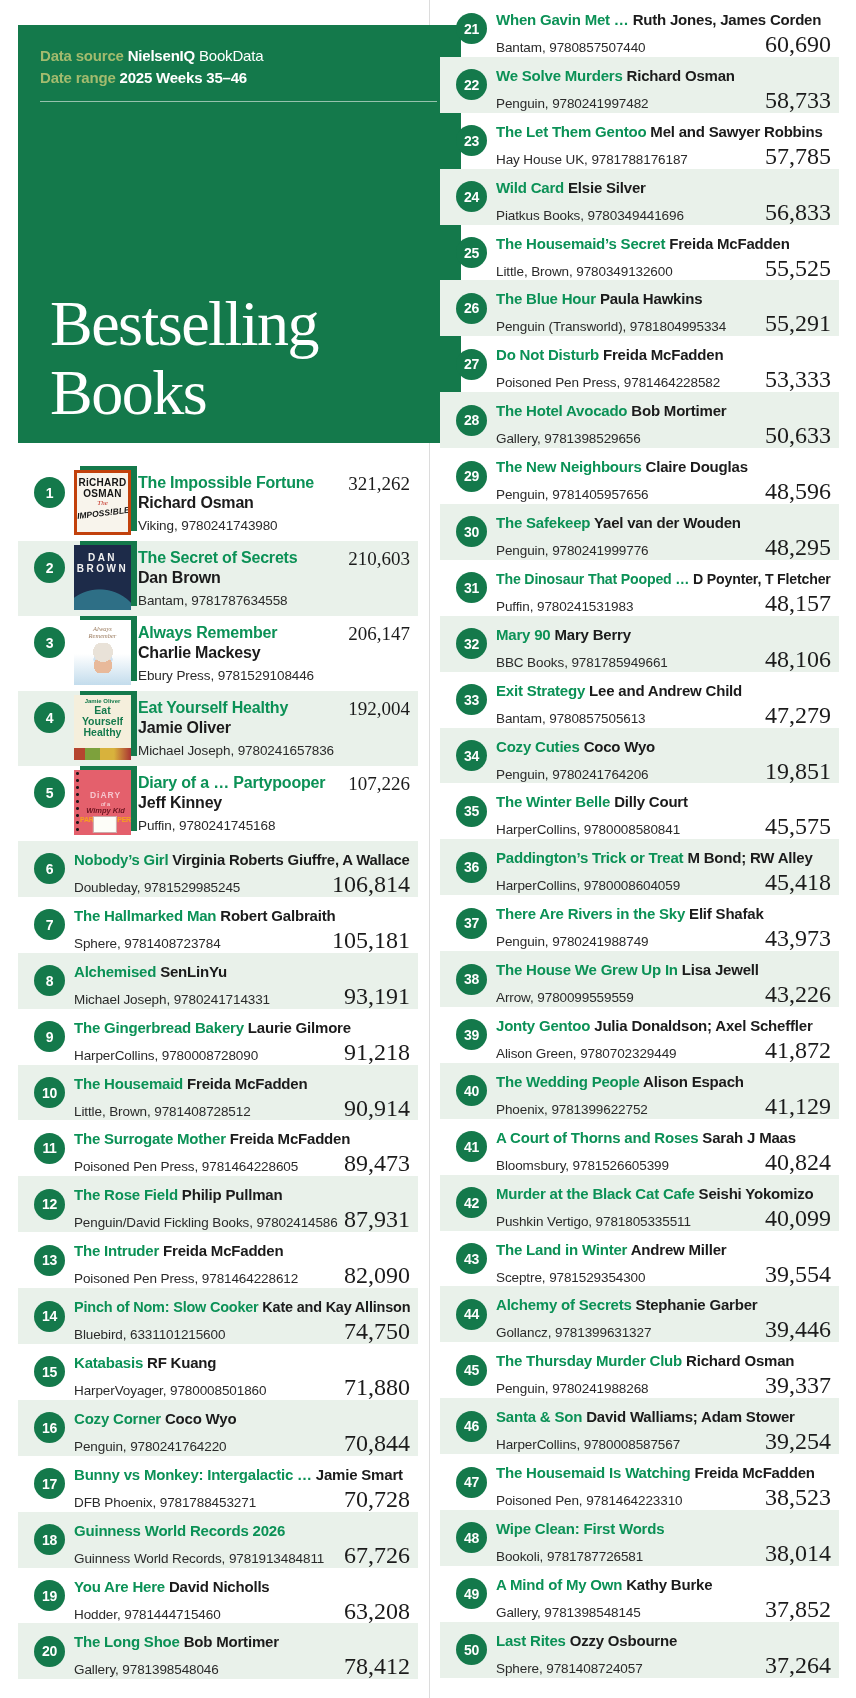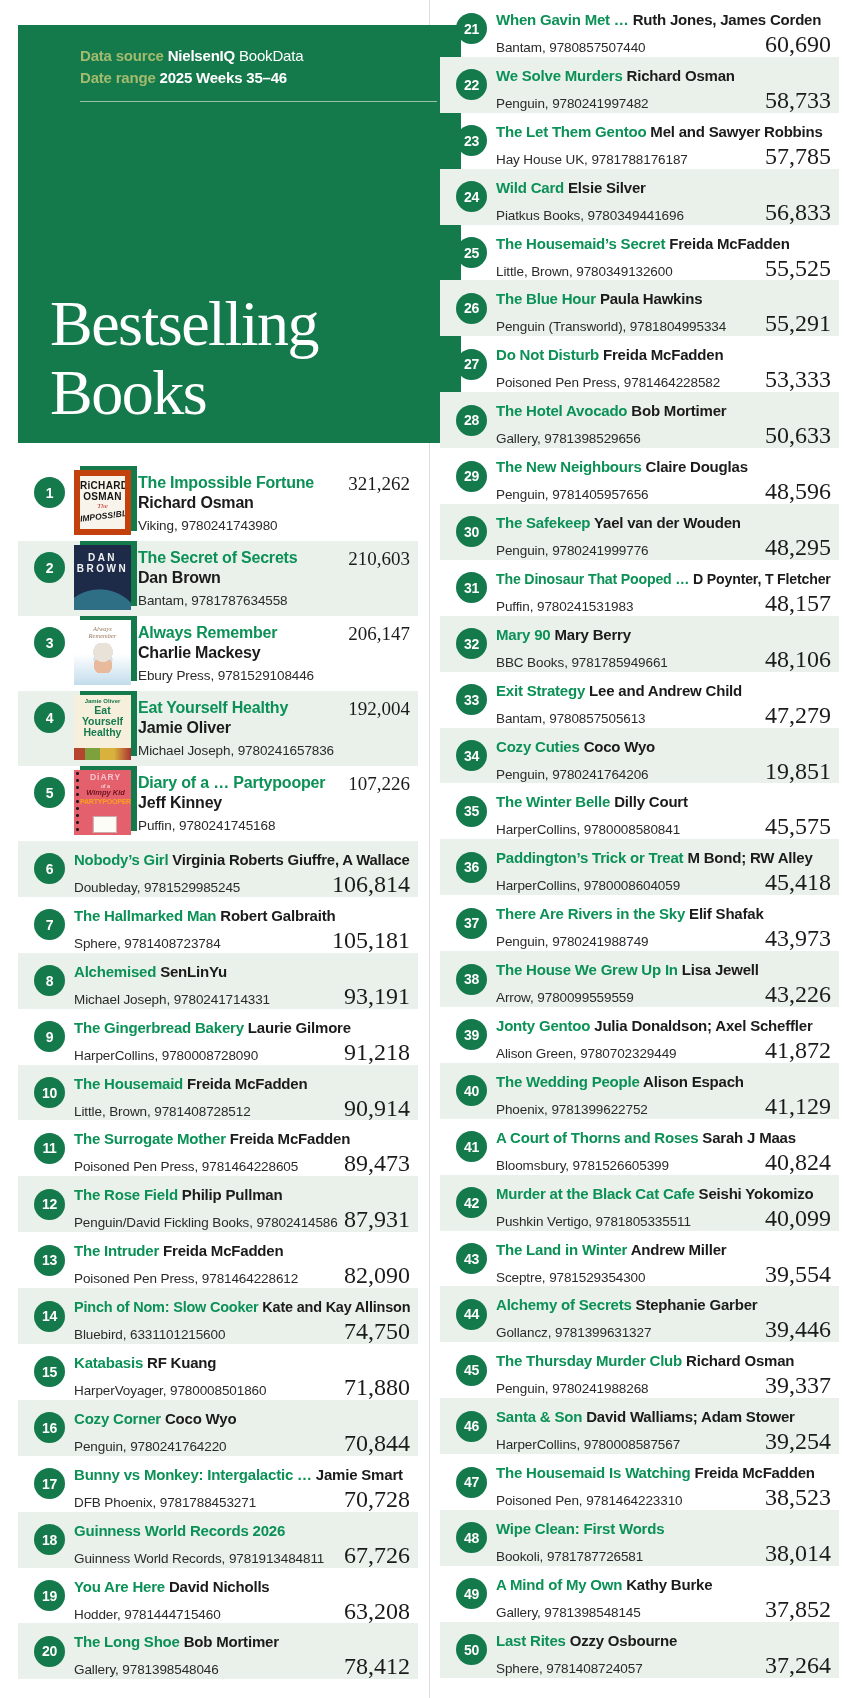--- a/index.html
+++ b/index.html
@@ -14,21 +14,21 @@
   body{
     width:856px;height:1698px;position:relative;overflow:hidden;
     font-family:"Liberation Sans",sans-serif;color:var(--ink);
   }
   .col-divider{position:absolute;left:429px;top:0;width:1px;height:1698px;background:#dcdcdc;}
   .col{position:absolute;}
   .col.left{left:18px;top:25px;width:400px;}
   .col.right{left:440px;top:1px;width:399px;}
 
   
-  .header-box{width:443px;height:418px;background:var(--green);position:relative;margin-bottom:23px;padding-left:40px;}
+  .header-box{width:443px;height:418px;background:var(--green);position:relative;margin-bottom:23px;}
   .hb-meta{padding:20px 24px 0 22px;font-size:15px;line-height:22px;letter-spacing:-0.2px;}
   .meta-line{white-space:nowrap;}
   .lab{color:var(--olive);font-weight:700;}
   .val{color:#fff;font-weight:700;}
   .val .normal{font-weight:400;}
   .hb-rule{margin:12px 24px 0 22px;border-top:1px solid rgba(255,255,255,.55);}
   .hb-title{
     position:absolute;left:32px;bottom:16px;color:#fff;
     font-family:"Liberation Serif",serif;font-weight:400;
     font-size:64px;line-height:69px;letter-spacing:-1.5px;
@@ -60,38 +60,38 @@
     position:absolute;right:8px;top:7px;
     font-family:"Liberation Serif",serif;font-size:19px;color:var(--ink);
   }
 
   
   .cover{
     position:absolute;left:56px;top:4px;width:57px;height:65px;
     box-shadow:6px -4px 0 0 var(--green);overflow:hidden;
   }
   .cover .cl{text-align:center;line-height:1.12;}
-  .cover1{background:#f8f4ec;border:6px solid #c2410c;padding-top:4px;}
+  .cover1{background:#f8f4ec;border:3px solid #c2410c;padding-top:4px;}
   .cover1 .cl0,.cover1 .cl1{font-size:10px;font-weight:800;color:#141414;letter-spacing:.3px;}
   .cover1 .cl2{font-size:7px;font-style:italic;color:#c22a1e;font-family:"Liberation Serif",serif;margin-top:1px;}
   .cover1 .cl3{font-size:8.5px;font-weight:800;font-style:italic;color:#141414;transform:rotate(-7deg);margin-top:1px;}
   .cover2{background:radial-gradient(circle at 45% 135%, #2e6f86 0 46%, transparent 47%),#1d2b49;padding-top:7px;}
   .cover2 .cl0,.cover2 .cl1{font-size:10px;font-weight:700;color:#f2f2f2;letter-spacing:2.5px;}
   .cover3{background:linear-gradient(#ffffff 52%, #c3dcec);padding-top:5px;}
   .cover3 .cl0,.cover3 .cl1{font-size:6.5px;font-style:italic;color:#9a7a5d;font-family:"Liberation Serif",serif;}
   .cover3::after{content:"";display:block;width:26px;height:30px;margin:3px auto 0;
     background:radial-gradient(circle at 50% 30%, #e9e2d8 0 40%, transparent 41%),
                radial-gradient(circle at 50% 75%, #e8b99a 0 35%, transparent 36%),
                radial-gradient(circle at 50% 55%, #cfe0ee 0 45%, transparent 46%);}
   .cover4{background:#f5efdc;padding-top:3px;}
   .cover4 .cl0{font-size:6px;color:#157a4d;font-weight:700;}
   .cover4 .cl1,.cover4 .cl2,.cover4 .cl3{font-size:10.5px;font-weight:700;color:#157a4d;line-height:1.05;}
   .cover4::after{content:"";position:absolute;left:0;bottom:0;width:100%;height:12px;
     background:linear-gradient(90deg,#b5452f 0 20%,#7da13c 20% 45%,#d8b23c 45% 70%,#a33),#a33;}
-  .cover5{background:#e4606c;padding-top:3px;padding-left:6px;}
+  .cover5{background:#e4606c;padding-top:21px;padding-left:6px;}
   .cover5::before{content:"";position:absolute;left:1px;top:0;width:5px;height:100%;
     background-image:radial-gradient(circle,#24151a 1.3px,transparent 1.6px);background-size:5px 7px;background-repeat:repeat-y;}
   .cover5 .cl0{font-size:8.5px;font-weight:800;color:#f6c6ce;letter-spacing:1px;}
   .cover5 .cl1{font-size:5.5px;color:#fbe9ec;}
   .cover5 .cl2{font-size:7.5px;font-style:italic;font-weight:700;color:#6e1420;}
   .cover5 .cl3{font-size:7px;font-weight:800;color:#f6a21d;letter-spacing:-0.2px;margin-top:1px;}
   .cover5::after{content:"";position:absolute;left:50%;bottom:2px;transform:translateX(-42%);
     width:22px;height:15px;background:#fdfdf8;border:1px solid #caa;}
 
   

